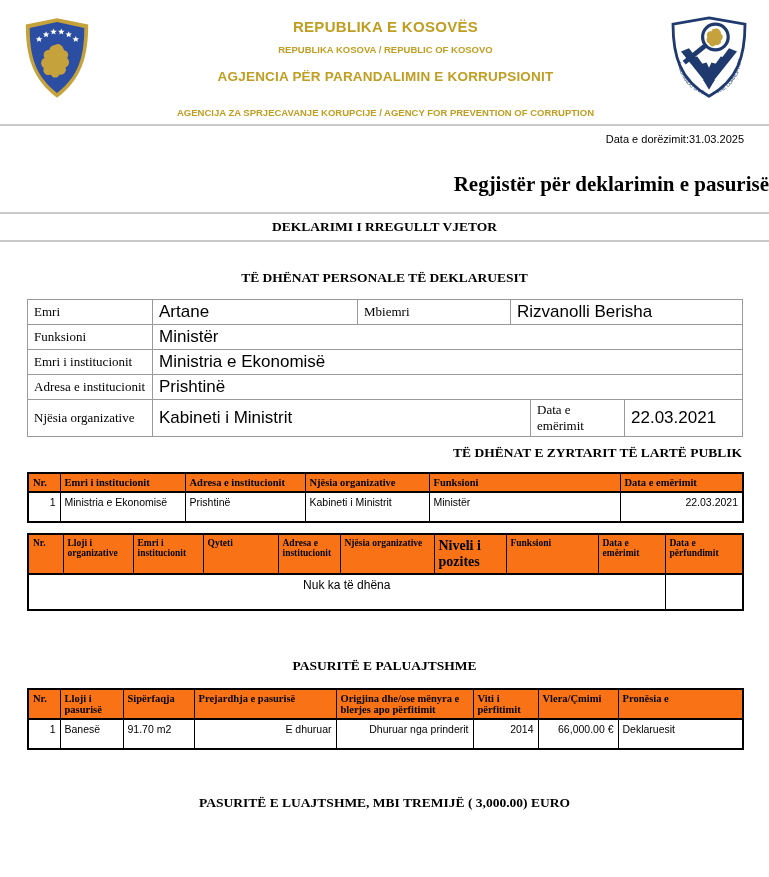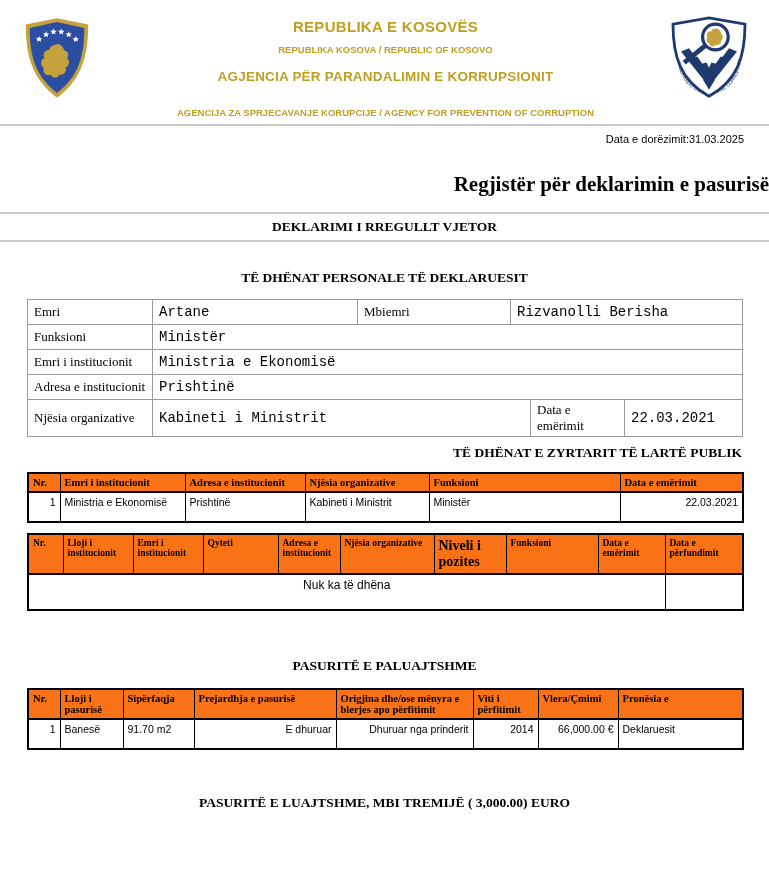--- a/index.html
+++ b/index.html
@@ -26,21 +26,21 @@
 
   .section-title { text-align:center; font-family:"Liberation Serif",serif; font-weight:bold; font-size:13.5px; line-height:1.35; }
 
   .content { padding:0 27px; }
 
   
   table { border-collapse:collapse; table-layout:fixed; width:715px; }
   td,th { overflow:hidden; word-wrap:break-word; }
 
   .tbl-gray { margin-top:12px; }
-  .tbl-gray td { border:1px solid #999; padding:2px 6px; font-size:14px; height:20px; vertical-align:middle;font-family:Liberation Mono, monospace; }
+  .tbl-gray td { border:1px solid #999; padding:2px 6px; font-size:17px; height:20px; vertical-align:middle; }
   .tbl-gray .lbl { font-family:"Liberation Serif",serif; font-size:13px; }
 
   .tbl-black { border:2px solid #000; margin-top:10px; }
   .tbl-black th { background:#f97316; border:1px solid #000; border-bottom:2px solid #000;
                   font-family:"Liberation Serif",serif; font-size:10.5px; text-align:left;
                   vertical-align:top; padding:3px 4px; }
   .tbl-black td { border:1px solid #000; font-size:10.5px; vertical-align:top; padding:3px 4px; }
 
   .row-h28 td { height:22px; }
   .row-h34 td { height:28px; }
@@ -202,21 +202,21 @@
         <col style="width:62px">
           <col style="width:94px">
           <col style="width:72px">
           <col style="width:92px">
         <col style="width:67px">
           <col style="width:78px">
       </colgroup>
       <tbody>
           <tr>
         <th style="font-size:9.5px">Nr.</th>
-        <th style="font-size:9.5px">Lloji i institucionit</th>
+        <th style="font-size:9.5px">Lloji i organizative</th>
         <th style="font-size:9.5px">Emri i institucionit</th>
         <th style="font-size:9.5px">Qyteti</th>
         <th style="font-size:9.5px">Adresa e institucionit</th>
         <th style="font-size:9.5px">Njësia organizative</th>
         <th style="font-size:14px">Niveli i pozites</th>
         <th style="font-size:9.5px">Funksioni</th>
         <th style="font-size:9.5px">Data e emërimit</th>
         <th style="font-size:9.5px">Data e përfundimit</th>
       </tr>
       <tr class="row-h34">

